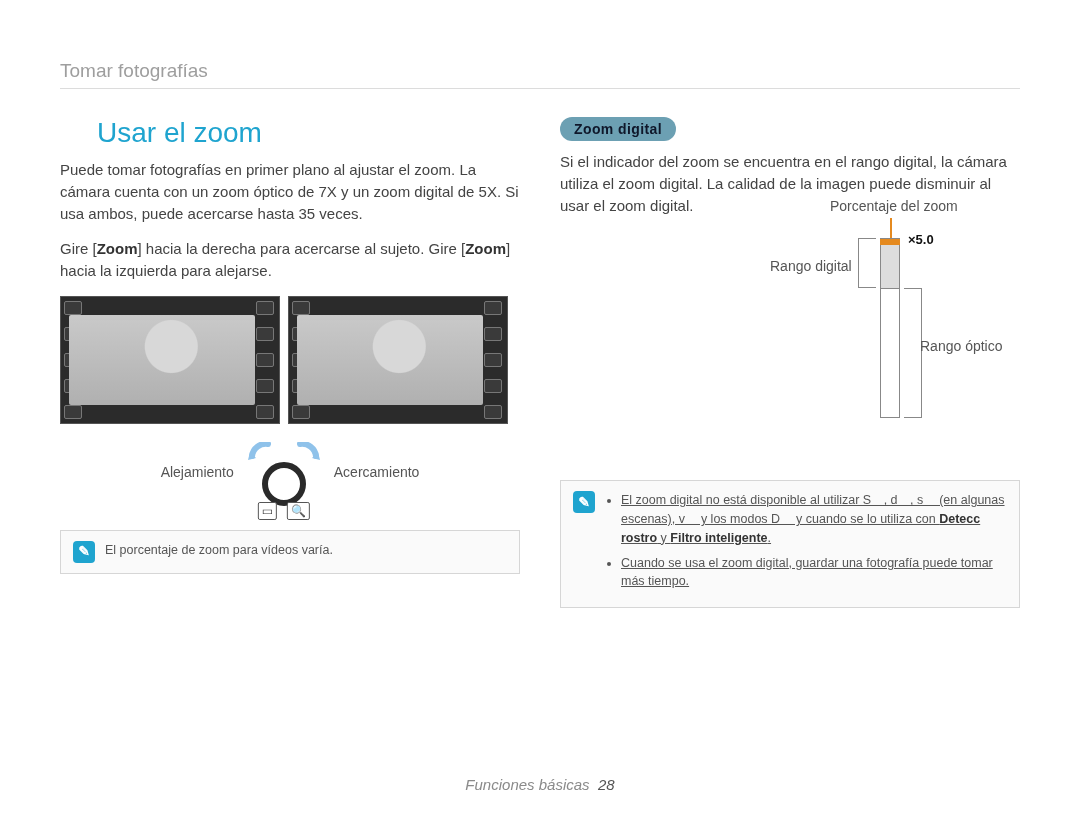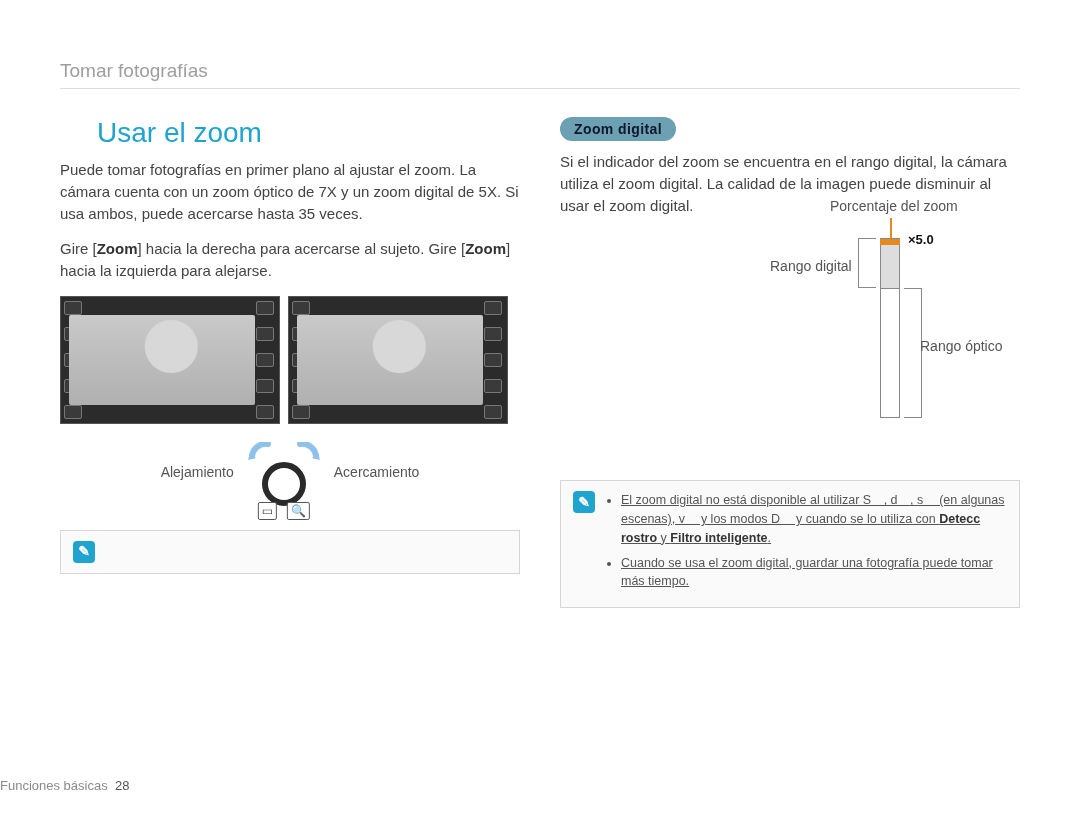--- a/index.html
+++ b/index.html
@@ -136,21 +136,21 @@
   .x5{ position:absolute; left:168px; top:2px; font-size:13px; font-weight:700; color:#111;}
   .lbl-ind{ position:absolute; left:90px; top:-32px; }
   .lbl-dig{ position:absolute; left:30px; top:28px; text-align:left; width:100px;}
   .lbl-opt{ position:absolute; left:180px; top:108px; }
   .brk-dig{ position:absolute; left:118px; top:8px; width:18px; height:50px; border-left:1px solid #888; border-top:1px solid #888; border-bottom:1px solid #888;}
   .brk-opt{ position:absolute; left:164px; top:58px; width:18px; height:130px; border-right:1px solid #888; border-top:1px solid #888; border-bottom:1px solid #888;}
   .line-ind{ position:absolute; left:150px; top:-12px; width:2px; height:20px; background:#e58a1f;}
 
   .footer{
     position:absolute; left:0; right:0; bottom:22px;
-    font-size:13px; color:#8a8a8a;
+    text-align:center; font-size:15px; color:#8a8a8a;font-style:italic;
   }
   .footer .pg{ color:#555; }
 </style>
 </head>
 <body>
 
 <div class="breadcrumb">Tomar fotografías</div>
 
 <div class="columns">
 
@@ -224,20 +224,21 @@
               <span>▭</span>
               <span>🔍</span>
             </div>
         </div>
         <span class="dial-label">Acercamiento</span>
       </div>
     </div>
 
     <div class="note">
       <div class="note-icon">✎</div>
+      <div>El porcentaje de zoom para vídeos varía.</div>
     </div>
   </div>
 
   <div class="col">
     <span class="pill">Zoom digital</span>
     <p>Si el indicador del zoom se encuentra en el rango digital, la cámara utiliza el zoom digital. La calidad de la imagen puede disminuir al usar el zoom digital.</p>
 
     <div class="diagram">
       <div class="lbl-ind">Porcentaje del zoom</div>
       <div class="line-ind"></div>

